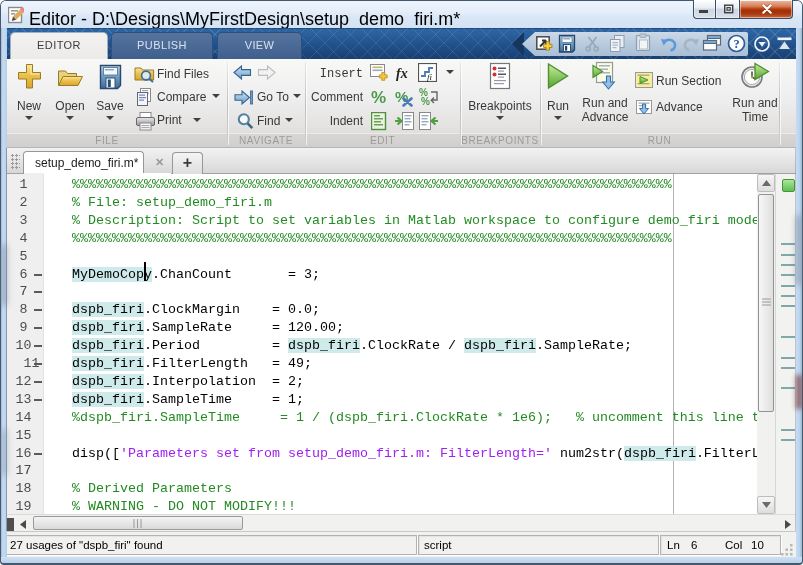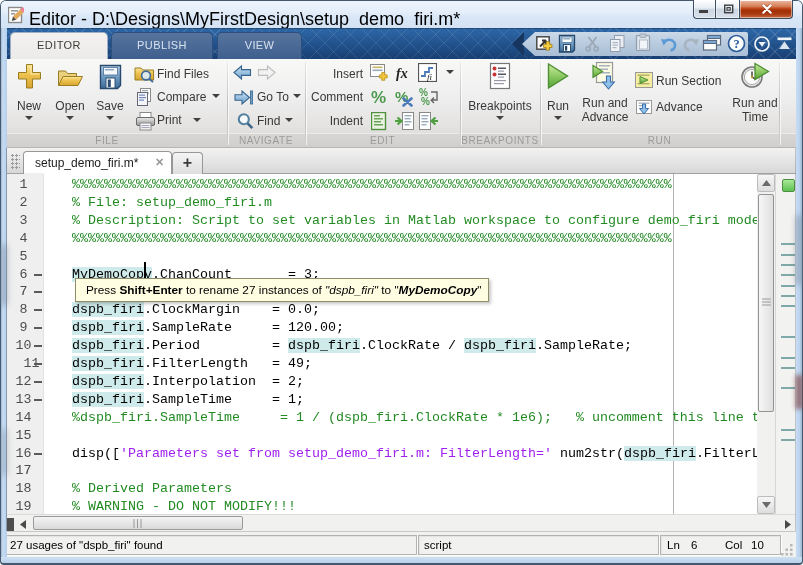--- a/index.html
+++ b/index.html
@@ -37,21 +37,21 @@
 
 #ribbon { position:absolute; left:1px; top:59px; width:801px; height:89px;
   background:linear-gradient(180deg,#f8f8f7 0%,#efeeee 45%,#e4e3e2 75%,#d8d7d6 100%); border-bottom:1px solid #bcbbba; }
 .rsep { position:absolute; top:3px; height:83px; width:1px; background:linear-gradient(180deg,#e8e8e8,#c0bfbe 50%,#cfcecd); box-shadow:1px 0 0 rgba(255,255,255,.7); }
 .rlabel { position:absolute; top:76px; height:13px; font-size:10px; color:#9c9b9a; letter-spacing:.6px; text-align:center; }
 .rbtxt { position:absolute; font-size:12px; color:#383838; white-space:nowrap; }
 .darr { position:absolute; width:0; height:0; border-left:4px solid transparent; border-right:4px solid transparent; border-top:4px solid #404040; }
 
 #dtabbar { position:absolute; left:1px; top:148px; width:801px; height:26px;
   background:linear-gradient(180deg,#f2f2f2 0%,#e3e3e3 60%,#d7d7d7 100%); border-bottom:1px solid #a2a2a2; }
-#dtab { position:absolute; left:23px; top:151px; width:149px; height:23px; background:#fff; border:1px solid #979797; border-bottom:none; border-radius:4px 4px 0 0; }
+#dtab { position:absolute; left:23px; top:151px; width:121px; height:23px; background:#fff; border:1px solid #979797; border-bottom:none; border-radius:4px 4px 0 0; }
 #dtab span.t { position:absolute; left:11px; top:4px; font-size:12px; color:#1a1a1a; }
 #dtab .x { position:absolute; left:131px; top:4px; font-size:11px; color:#9a9a9a; font-weight:bold; }
 #ptab { position:absolute; left:172px; top:152px; width:31px; height:22px; background:linear-gradient(180deg,#f4f4f4,#dedede); border:1px solid #979797; border-bottom:none; border-radius:4px 4px 0 0; text-align:center; font-size:16px; font-weight:bold; color:#3a3a3a; line-height:20px;}
 #grip { position:absolute; left:11px; top:154px; width:9px; height:16px;
   background-image:radial-gradient(circle at 1.5px 1.5px, #9a9a9a 1px, transparent 1.2px);
   background-size:4px 4px; }
 
 #codewrap { position:absolute; left:7px; top:174px; width:750px; height:340px; background:#fff; overflow:hidden; }
 #gutter { position:absolute; left:0; top:0; width:37px; height:340px; background:#efefef; border-right:1px solid #e2e2e2; }
 .lnum { position:absolute; left:0; width:33px; text-align:center; font-family:"Liberation Mono",monospace; font-size:13.3px; color:#4d4d4d; line-height:17.9px; }
@@ -298,21 +298,21 @@
     </svg>
     <div class="rbtxt" style="left:257px;top:90px;">Go To</div>
     <div class="darr" style="left:293px;top:94px;"></div>
     <svg class="abs" style="left:237px;top:113px" width="17" height="17" viewBox="0 0 17 17">
       <circle cx="6.8" cy="6.3" r="5" fill="#f6fafc" stroke="#56809f" stroke-width="2.1"></circle>
       <line x1="10.6" y1="10.3" x2="15.3" y2="15.2" stroke="#3d6587" stroke-width="2.6"></line>
     </svg>
     <div class="rbtxt" style="left:257px;top:114px;">Find</div>
     <div class="darr" style="left:285px;top:118px;"></div>
 
-    <div class="rbtxt" style="left:283px;top:67px;width:80px;text-align:right;">Insert</div>
+    <div class="rbtxt" style="left:283px;top:67px;width:80px;text-align:right;font-family:Liberation Mono, monospace;">Insert</div>
     <div class="rbtxt" style="left:283px;top:90px;width:80px;text-align:right;">Comment</div>
     <div class="rbtxt" style="left:283px;top:114px;width:80px;text-align:right;">Indent</div>
 
     <svg class="abs" style="left:370px;top:64px" width="19" height="18" viewBox="0 0 19 18">
       <rect x="0.5" y="0.5" width="14" height="12" fill="#fff" stroke="#888"></rect>
       <rect x="2.5" y="2.5" width="10" height="1.6" fill="#c8b468"></rect>
         <rect x="2.5" y="5.5" width="10" height="1.6" fill="#9ab"></rect>
       <path d="M11.8 8.5 h3 v2.4 h2.4 v3 h-2.4 v2.4 h-3 v-2.4 h-2.4 v-3 h2.4 z" fill="#f2c53d" stroke="#b8901e" stroke-width=".8"></path>
     </svg>
     <div class="abs" style="left:396px;top:66px;width:18px;height:17px;font-family:'Liberation Serif',serif;font-style:italic;font-weight:bold;font-size:14px;color:#222;">fx</div>
@@ -475,21 +475,20 @@
         <div class="dash" style="top: 224.8px;"></div>
         <div class="lnum" style="top: 234.7px;">14</div>
         <div class="lnum" style="top: 252.6px;">15</div>
         <div class="lnum" style="top: 270.5px;">16</div>
         <div class="dash" style="top: 278.5px;"></div>
         <div class="lnum" style="top: 288.4px;">17</div>
         <div class="lnum" style="top: 306.3px;">18</div>
         <div class="lnum" style="top: 324.2px;">19</div>
       </div>
     <div id="caret"></div>
-    <div id="tooltip">Press <b>Shift+Enter</b> to rename 27 instances of <i>"dspb_firi"</i> to "<b><i>MyDemoCopy</i></b>"</div>
   </div>
 
   <div id="vscroll">
     <div class="sbtn" style="top:0;"></div>
     <svg class="abs" style="left:5px;top:6px" width="9" height="6">
         <polygon points="4.5,0 9,6 0,6" fill="#6a6a6a"></polygon>
       </svg>
     <div id="vthumb"></div>
     <svg class="abs" style="left:5px;top:124px" width="9" height="9">
         <path d="M0 1 h9 M0 4 h9 M0 7 h9" stroke="#9a9a9a" stroke-width="1"></path>

